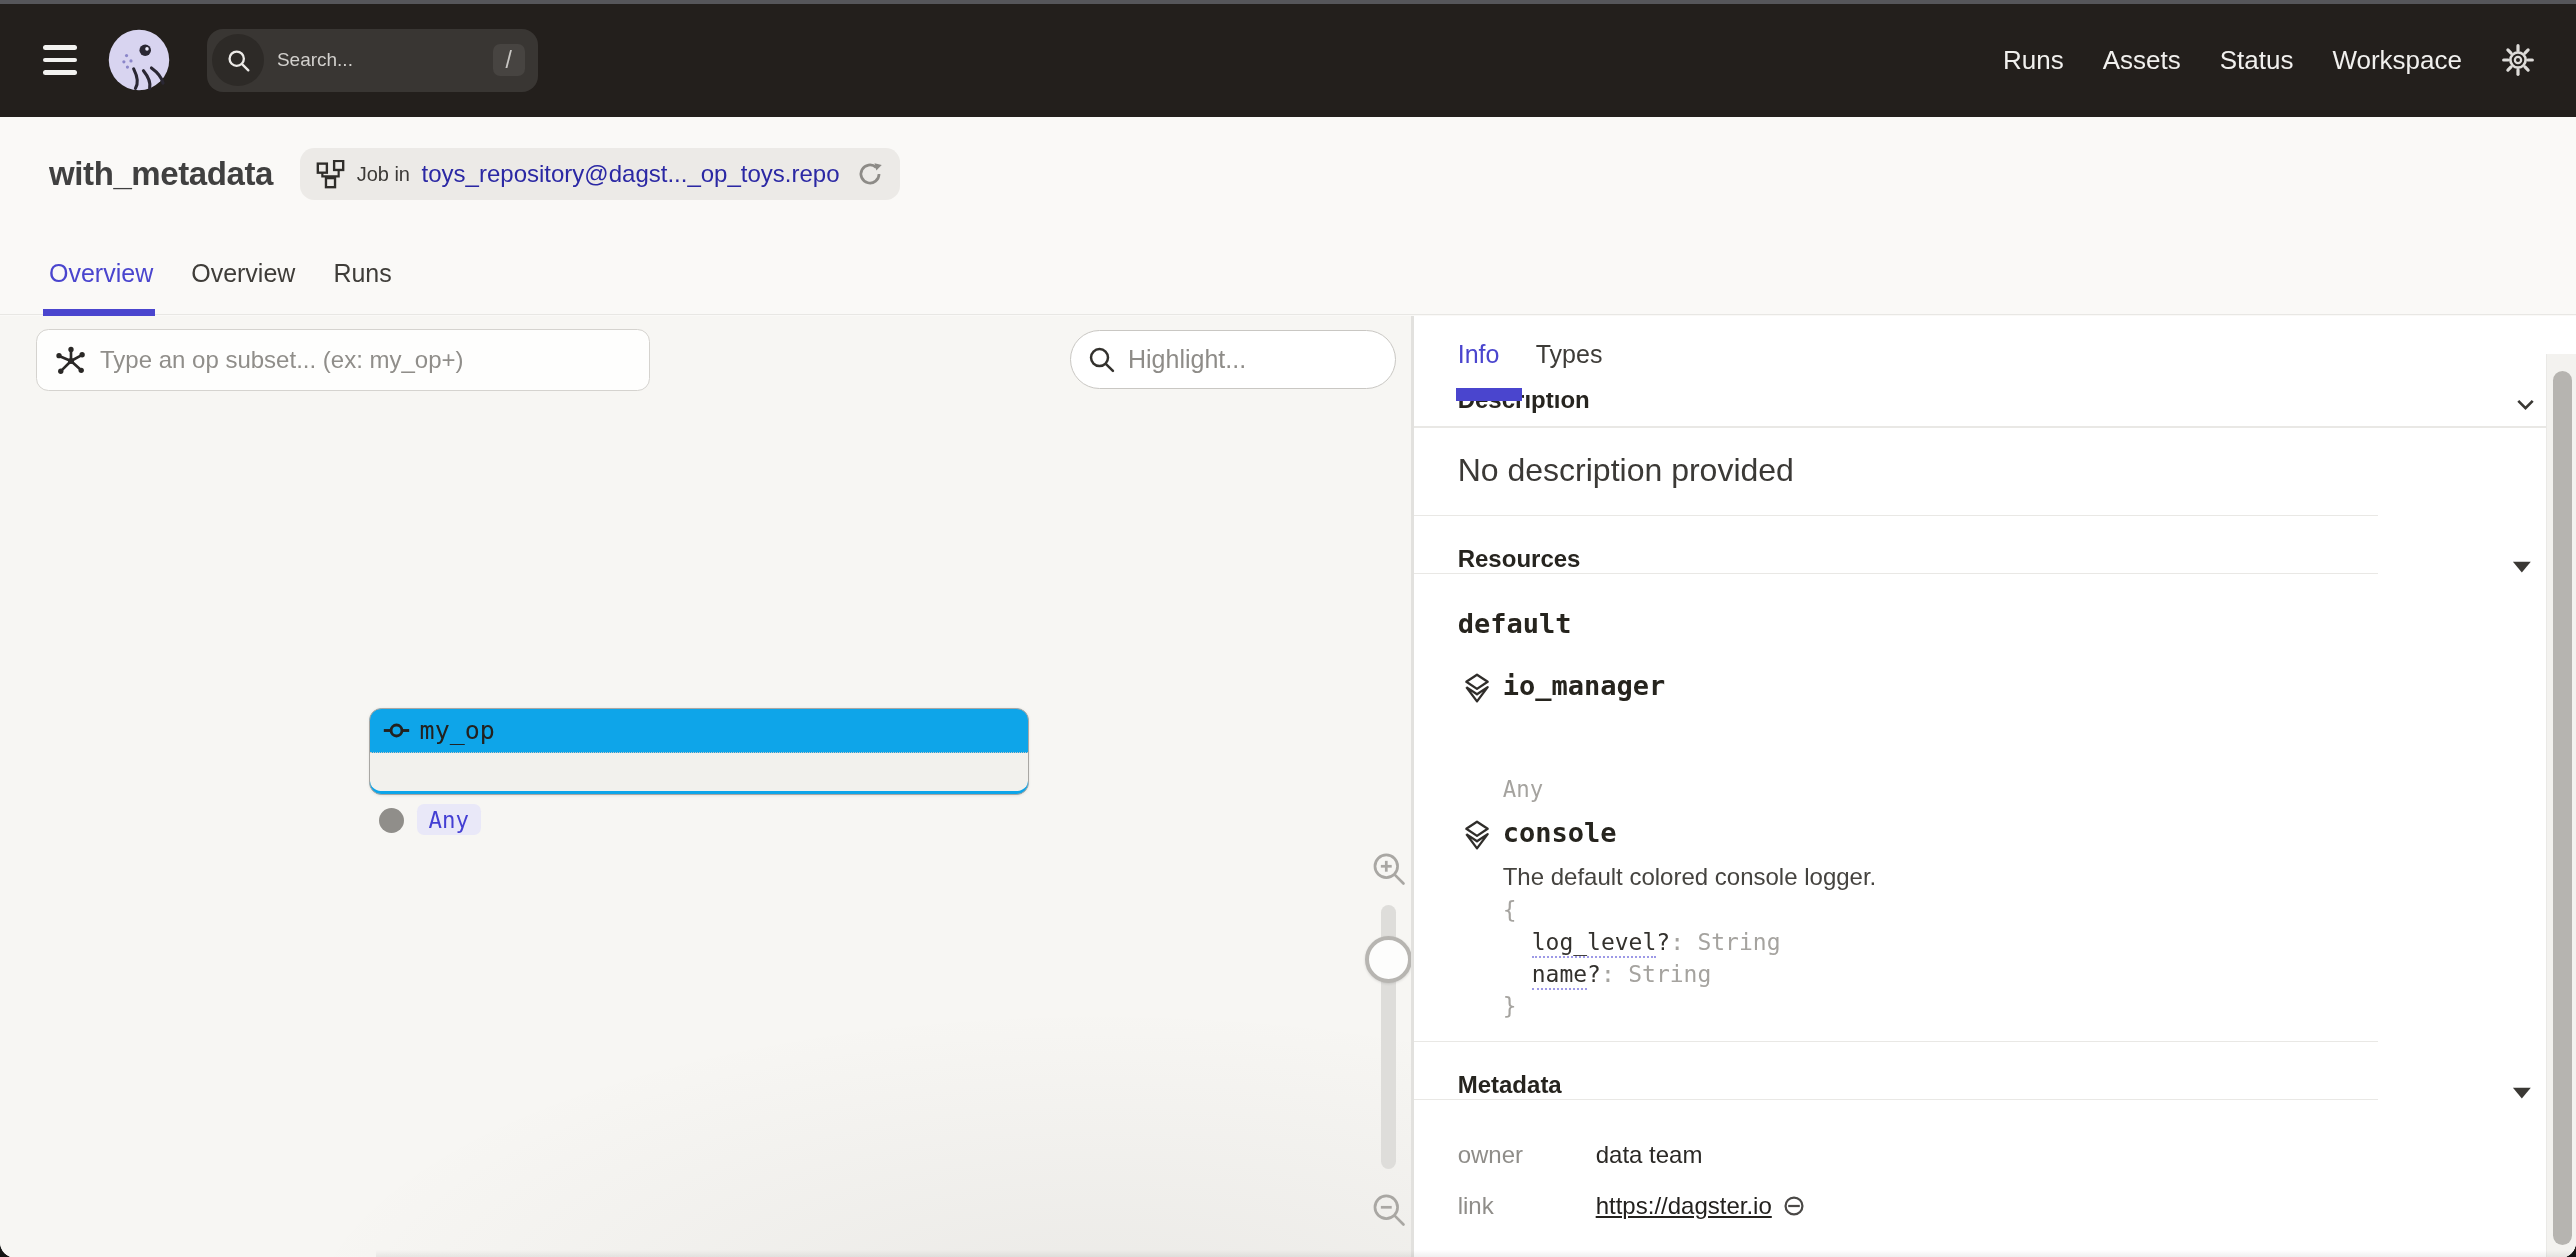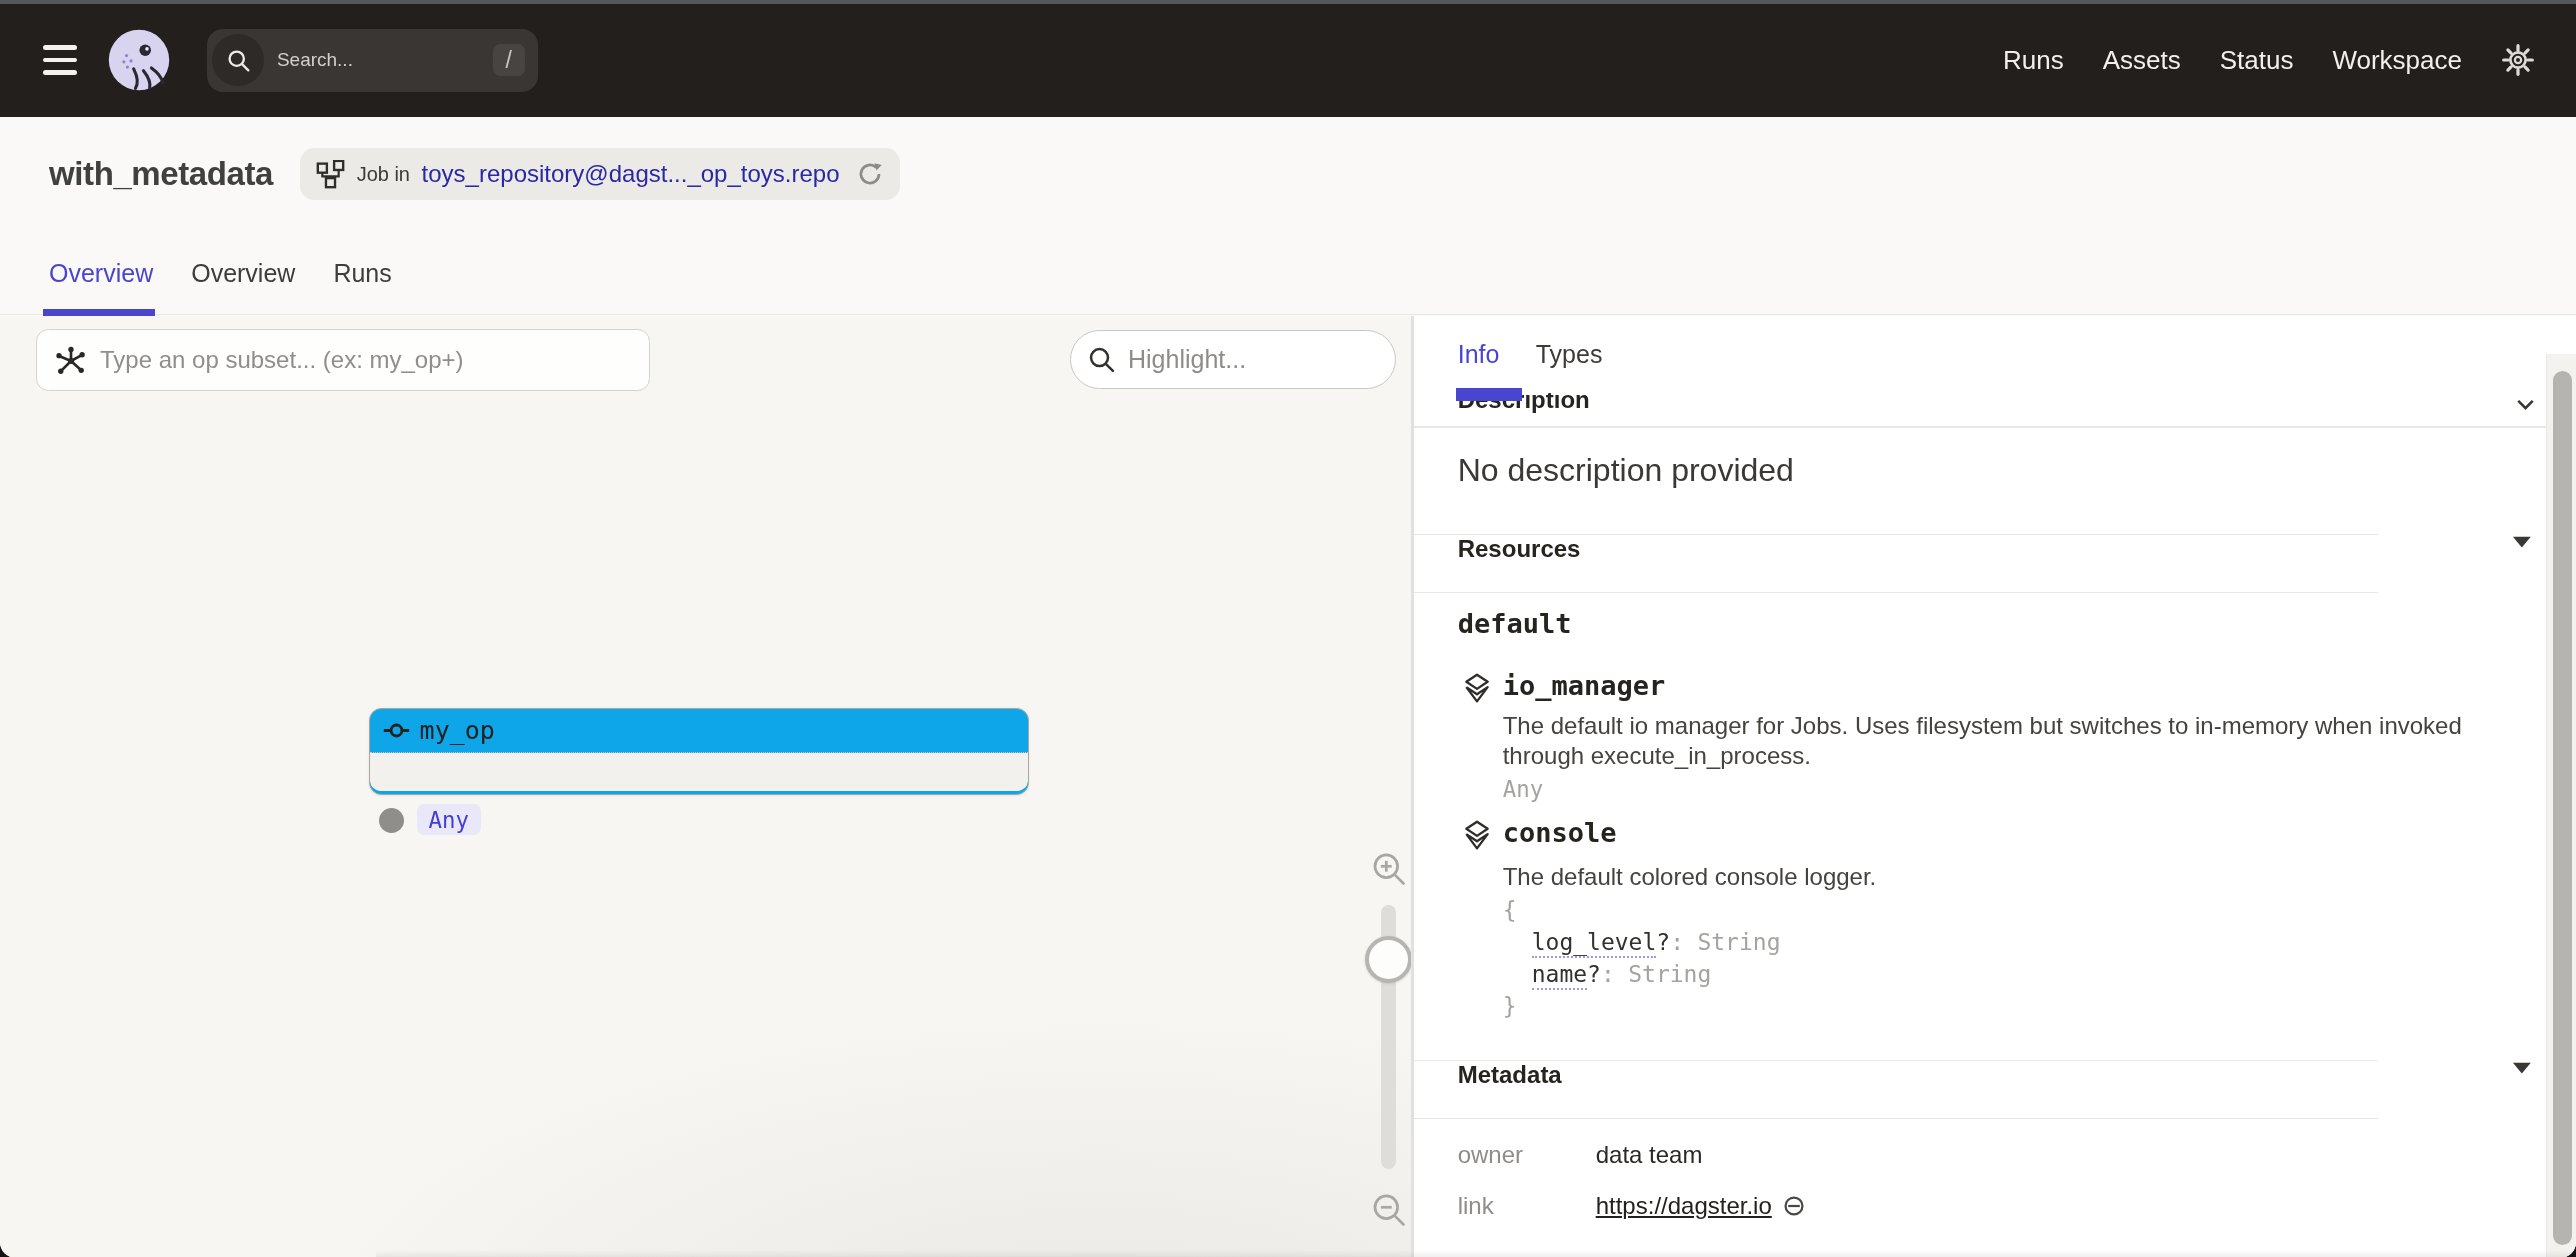--- a/index.html
+++ b/index.html
@@ -83,22 +83,22 @@
   .side .sect-line{position:absolute;left:0;width:1132px;height:1.8px;background:#E9E8E5;}
   .side-tabbar{position:absolute;left:0;top:0;width:1132px;height:77px;background:#FFFFFF;z-index:3;}
   .side-tab{position:absolute;top:0;height:77px;display:flex;align-items:center;font-size:25px;
         color:#3E3C38;cursor:pointer;z-index:4;}
   .side-tab.active{color:#4A45CE;font-weight:500;}
   .side-underline{position:absolute;left:42px;top:72px;width:66px;height:13.4px;background:#4A45CE;z-index:5;}
   .desc-header{position:absolute;left:44px;top:70px;font-size:24px;font-weight:700;color:#26241F;z-index:1;}
   .desc-chevron{position:absolute;left:1098px;top:75px;z-index:1;}
   .desc-body{position:absolute;left:44px;top:136px;font-size:32px;color:#3B3936;}
   .sect-header{position:absolute;left:0;width:964px;height:59px;border-top:1.8px solid #E9E8E5;
-        border-bottom:1.8px solid #E9E8E5;box-sizing:border-box;display:flex;align-items:flex-start;
-        padding-left:44px;cursor:pointer;margin-top:19px;}
+        border-bottom:1.8px solid #E9E8E5;box-sizing:border-box;display:flex;align-items:flex-end;
+        padding-left:44px;cursor:pointer;}
   .sect-header .label{font-size:24px;font-weight:700;color:#26241F;}
   .sect-header svg{position:absolute;left:1098px;}
   .mono-strong{font-family:"DejaVu Sans Mono",monospace;font-weight:700;color:#26241E;}
   .res-default{position:absolute;left:44px;top:292px;font-size:27px;}
   .res-icon{position:absolute;left:47px;}
   .res-name{position:absolute;left:89px;font-family:"DejaVu Sans Mono",monospace;font-weight:700;
         font-size:27px;color:#26241E;}
   .res-desc{position:absolute;left:89px;width:1038px;font-size:24px;line-height:30px;color:#45433F;}
   .res-type{position:absolute;left:89px;font-family:"DejaVu Sans Mono",monospace;font-size:22.4px;color:#A5A39F;}
   .cfg{position:absolute;left:89px;font-family:"DejaVu Sans Mono",monospace;font-size:23px;
@@ -284,21 +284,20 @@
         </svg>
       </div>
 
       <div class="res-default mono-strong">default</div>
 
       <svg class="res-icon" style="top:356px;" width="32" height="32" viewBox="0 0 36 36">
         <polygon points="18,3 30,11 18,19 6,11" fill="none" stroke="#2F2D2A" stroke-width="2.6" stroke-linejoin="round"></polygon>
         <polyline points="6,17 18,25 30,17 18,33 6,17" fill="none" stroke="#2F2D2A" stroke-width="2.6" stroke-linejoin="round"></polyline>
       </svg>
       <div class="res-name" style="top:354px;">io_manager</div>
-      <div class="res-desc" style="top:395px;">The default io manager for Jobs. Uses filesystem but switches to in-memory when invoked through execute_in_process.</div>
       <div class="res-type" style="top:460px;">Any</div>
 
       <svg class="res-icon" style="top:503px;" width="32" height="32" viewBox="0 0 36 36">
         <polygon points="18,3 30,11 18,19 6,11" fill="none" stroke="#2F2D2A" stroke-width="2.6" stroke-linejoin="round"></polygon>
         <polyline points="6,17 18,25 30,17 18,33 6,17" fill="none" stroke="#2F2D2A" stroke-width="2.6" stroke-linejoin="round"></polyline>
       </svg>
       <div class="res-name" style="top:501px;">console</div>
       <div class="res-desc" style="top:546px;">The default colored console logger.</div>
 
       <div class="cfg" style="top:578px;">

